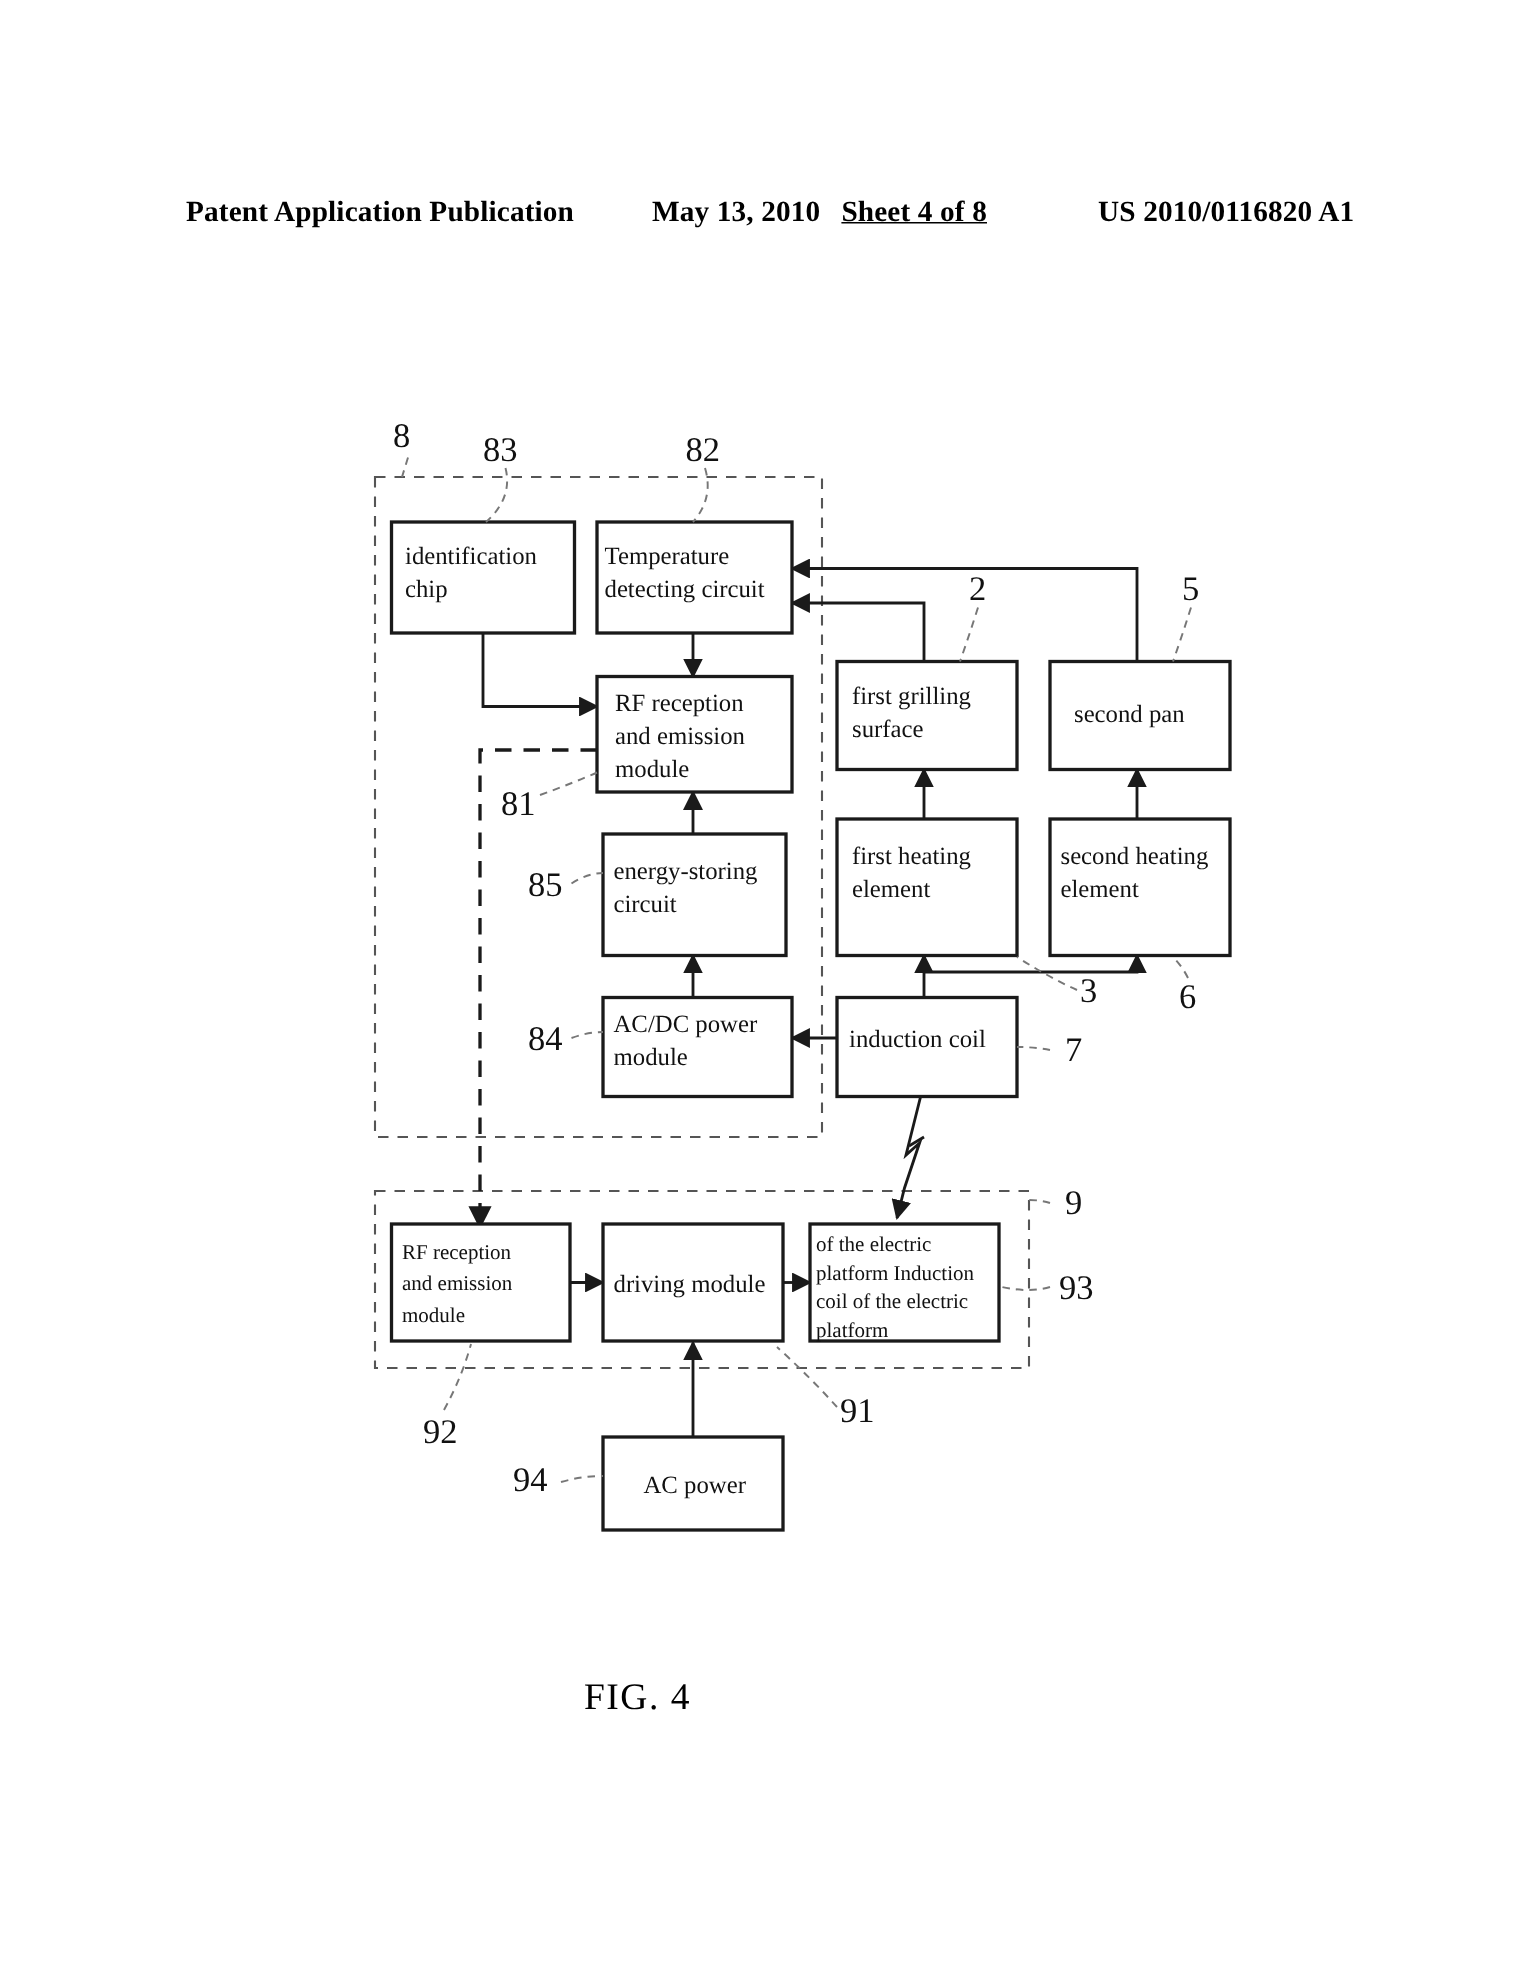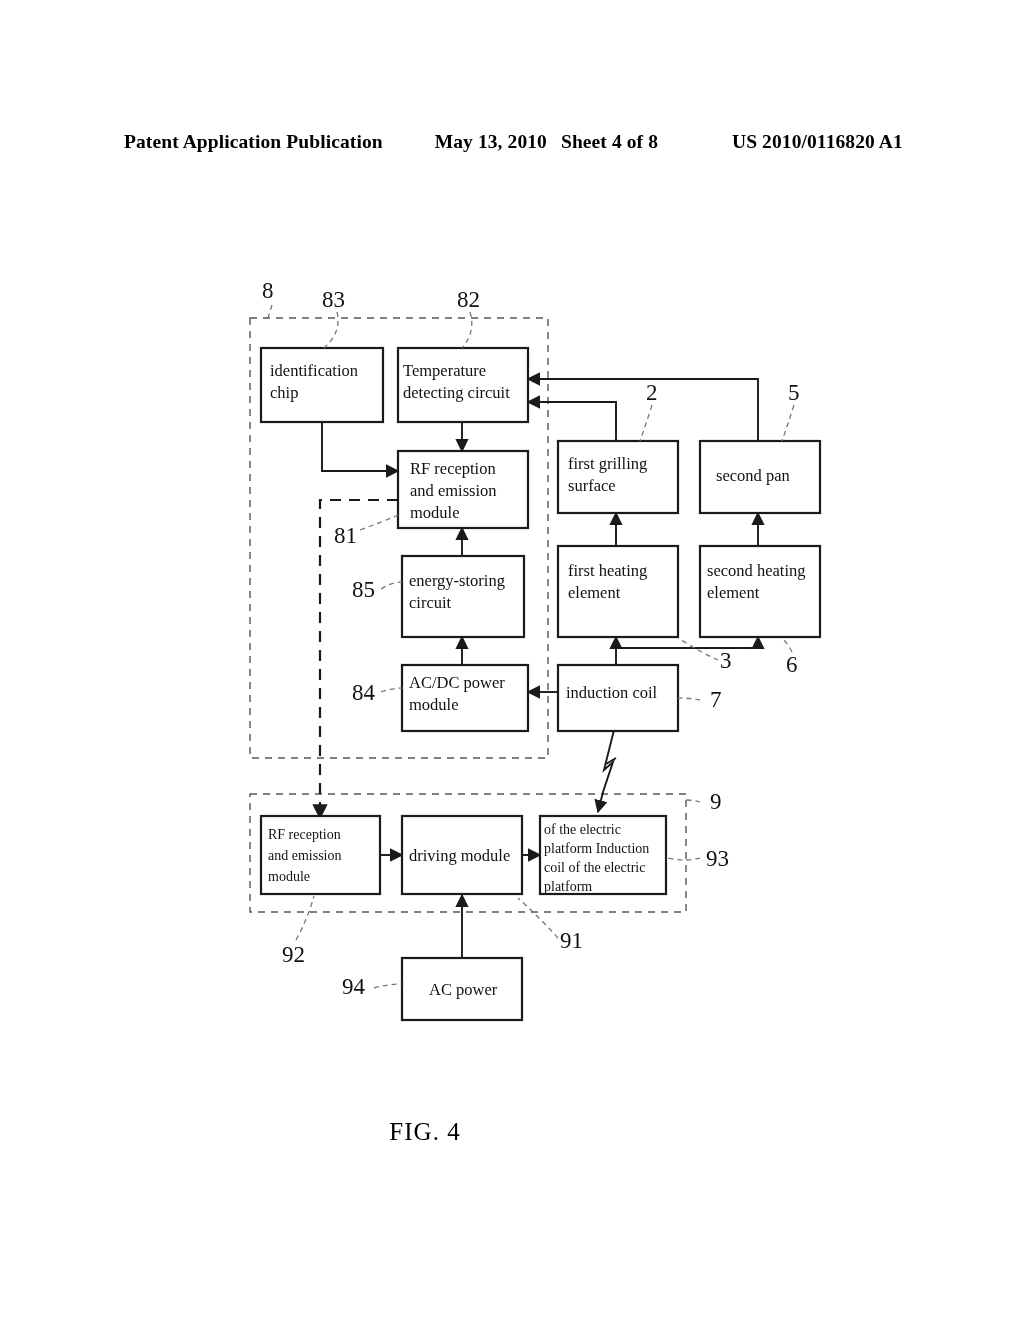--- a/index.html
+++ b/index.html
@@ -34,20 +34,21 @@
     letter-spacing: 0.1px;
   }
   .pub-header .h-title {
     margin-left: 124px;
   }
   .pub-header .h-date {
     margin-left: 52px;
   }
   .pub-header .h-sheet {
     margin-left: 14px;
+    text-decoration: underline;
   }
   .pub-header .h-num {
     margin-left: 74px;
     margin-top: 45px;
   }
   #figure-svg {
     position: absolute;
     top: 0;
     left: 0;
   }

